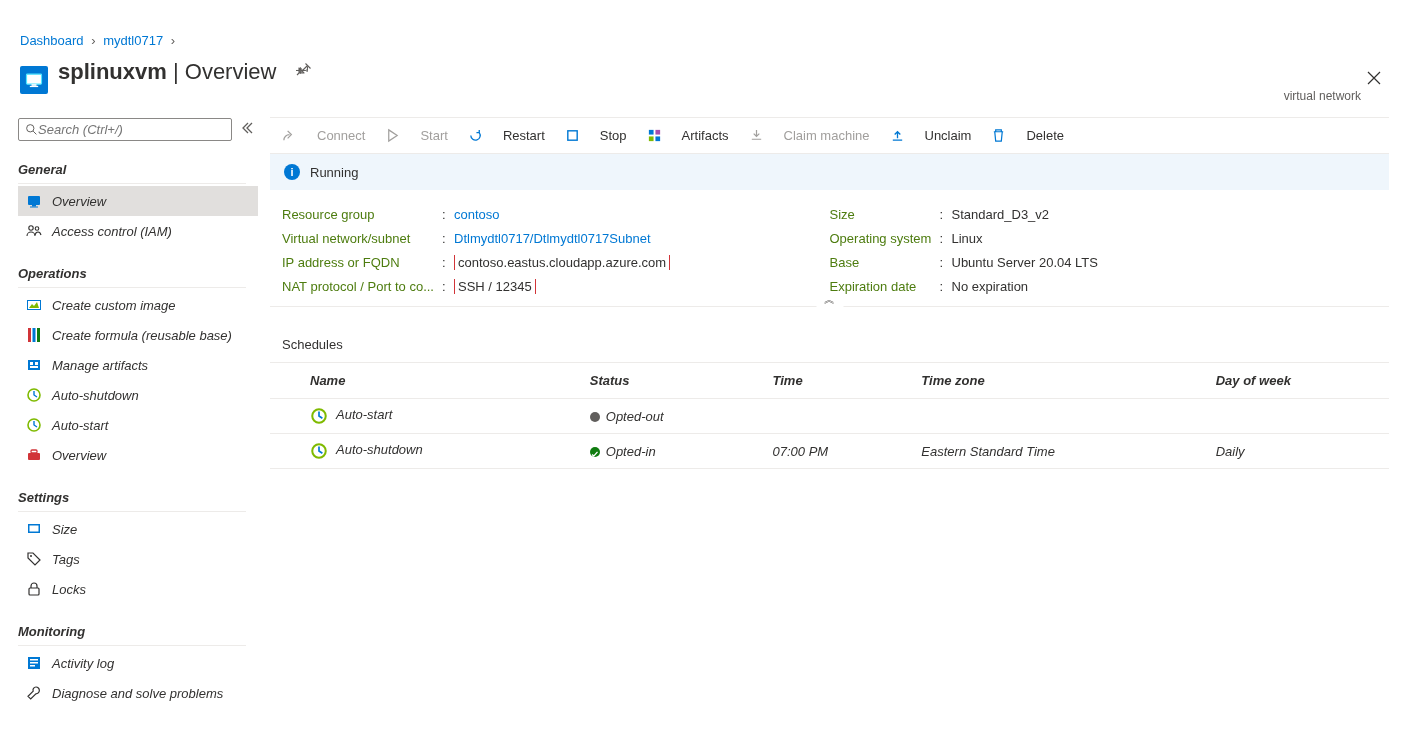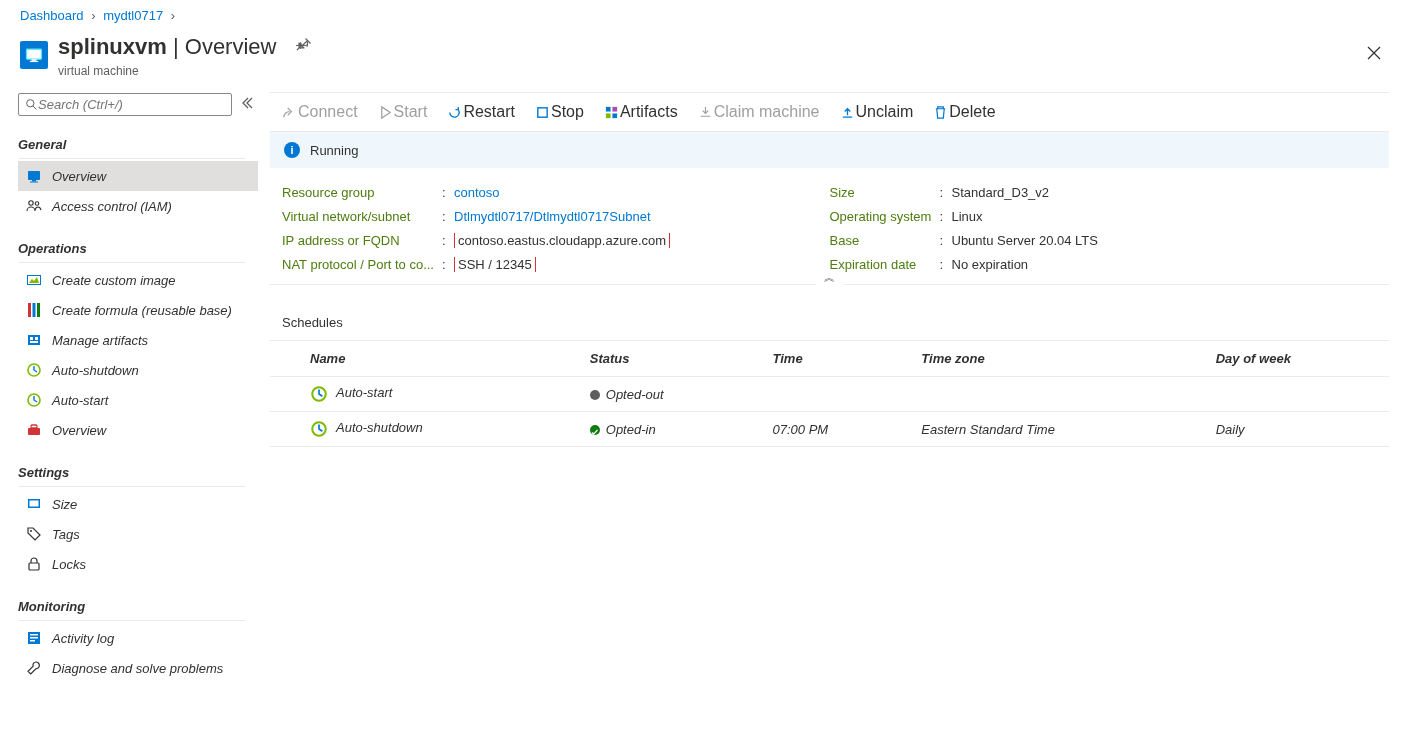--- a/index.html
+++ b/index.html
@@ -1,22 +1,22 @@
 <!DOCTYPE html>
 <html><head>
 <meta charset="utf-8">
 <style>
   * { box-sizing: border-box; margin: 0; padding: 0; }
   body { font-family: "Segoe UI", Arial, sans-serif; font-size: 13px; color: #323130; background: #fff; }
   a { color: #0078d4; text-decoration: none; }
 
-  .breadcrumb { padding: 8px 20px 4px; font-size: 13px; }
+  .breadcrumb { padding: 8px 20px 4px; font-size: 13px; margin-top: 25px; }
   .breadcrumb .sep { color: #605e5c; margin: 0 4px; }
 
-  .header-row { display: flex; align-items: center; padding: 4px 20px 0; }
+  .header-row { display: flex; align-items: center; padding: 4px 20px 0; text-align: right; }
   .res-icon { width: 28px; height: 28px; background: #0078d4; border-radius: 2px; display: flex; align-items: center; justify-content: center; margin-right: 10px; flex-shrink:0; }
   .res-icon svg { width: 20px; height: 20px; }
   .title-block { flex: 1; }
   .title-line { display:flex; align-items:center; }
   .title { font-size: 22px; font-weight: 600; }
   .title-sub { font-size: 22px; font-weight: 300; color: #323130; }
   .subtitle { color: #605e5c; font-size: 12px; margin-top: 2px; }
   .pin-btn, .close-btn { background: none; border: none; cursor: pointer; color: #605e5c; padding: 6px; }
   .close-btn { font-size: 18px; }
   .close-btn svg, .pin-btn svg { width:16px; height:16px; }
@@ -32,21 +32,21 @@
 
   .side-section { margin-top: 14px; font-style: italic; }
   .side-heading { font-weight: 600; padding: 6px 0 6px 0; border-bottom: 1px solid #edebe9; margin-bottom:2px; margin-right:12px; }
   .side-item { display: flex; align-items: center; gap: 10px; padding: 7px 8px 7px 8px; cursor: pointer; border-radius:0; margin-right:0; }
   .side-item.active { background: #e1dfdd; }
   .side-item .icon { width: 16px; height: 16px; flex-shrink:0; display:flex; align-items:center; justify-content:center; }
   .side-item .icon svg { width:16px; height:16px; }
 
   .main { flex: 1; padding: 0 18px 0 12px; min-width:0; }
   .toolbar { display: flex; align-items: center; gap: 16px; padding: 6px 10px; border-top:1px solid #edebe9; border-bottom:1px solid #edebe9; }
-  .tb-btn { display: flex; align-items: center; gap: 1px; background: none; border: none; cursor: pointer; color: #323130; font-size: 16px; padding:4px 2px; }
+  .tb-btn { display: flex; align-items: center; gap: 20px; background: none; border: none; cursor: pointer; color: #323130; font-size: 13px; padding:4px 2px; }
   .tb-btn.disabled { color: #a19f9d; cursor: default; }
   .tb-btn .ic { width:15px; height:15px; display:flex; align-items:center; justify-content:center; }
   .tb-btn .ic svg { width:15px; height:15px; }
 
   .status-bar { background: #eff6fc; padding: 10px 14px; display:flex; align-items:center; gap:10px; margin-top:0; }
   .status-bar .info-ic { width:16px; height:16px; background:#0078d4; border-radius:50%; color:#fff; display:flex; align-items:center; justify-content:center; font-size:11px; font-weight:bold; }
 
   .props { display:flex; padding: 12px 12px 8px; border-bottom:1px solid #edebe9; position:relative; }
   .props-col { flex:1; min-width:0; }
   .prop-row { display:flex; padding:4px 0; min-height:24px; align-items:center; }
@@ -91,21 +91,21 @@
       <span class="title">splinuxvm</span>
       <span class="title-sub">&nbsp;|&nbsp;</span>
       <span class="title-sub">Overview</span>
       <button class="pin-btn" style="margin-left:14px;">
         <svg viewBox="0 0 16 16">
             <path d="M10 1l5 5-3 1-3 3 1 5-3-3-5 5 5-5-3-3 5 1 3-3 1-3z" transform="scale(0.7) translate(2,2) rotate(45 8 8)" fill="none" stroke="#605e5c" stroke-width="1.2"></path>
             <path d="M9.5 1.5 L14.5 6.5 M11 4 L6 9 M6 9 L3 6 L3 11 L8 11 Z M4.5 9.5 L1 13" fill="none" stroke="#605e5c" stroke-width="1.1" stroke-linejoin="round"></path>
           </svg>
       </button>
     </div>
-    <div class="subtitle">virtual machine</div>
+    <div class="subtitle">virtual network</div>
   </div>
   <button class="close-btn big">
     <svg viewBox="0 0 14 14">
         <path d="M1 1 L13 13 M13 1 L1 13" stroke="#323130" stroke-width="1.2"></path>
       </svg>
   </button>
 </div>
 
 <div class="body">
 

